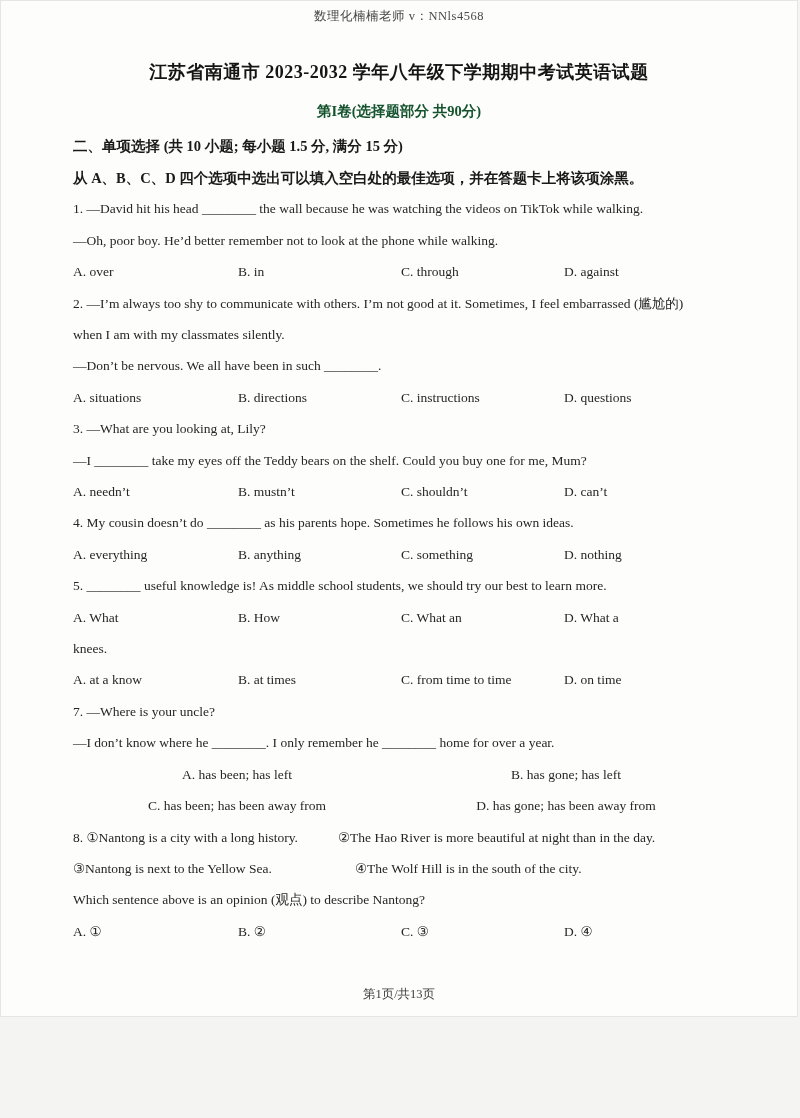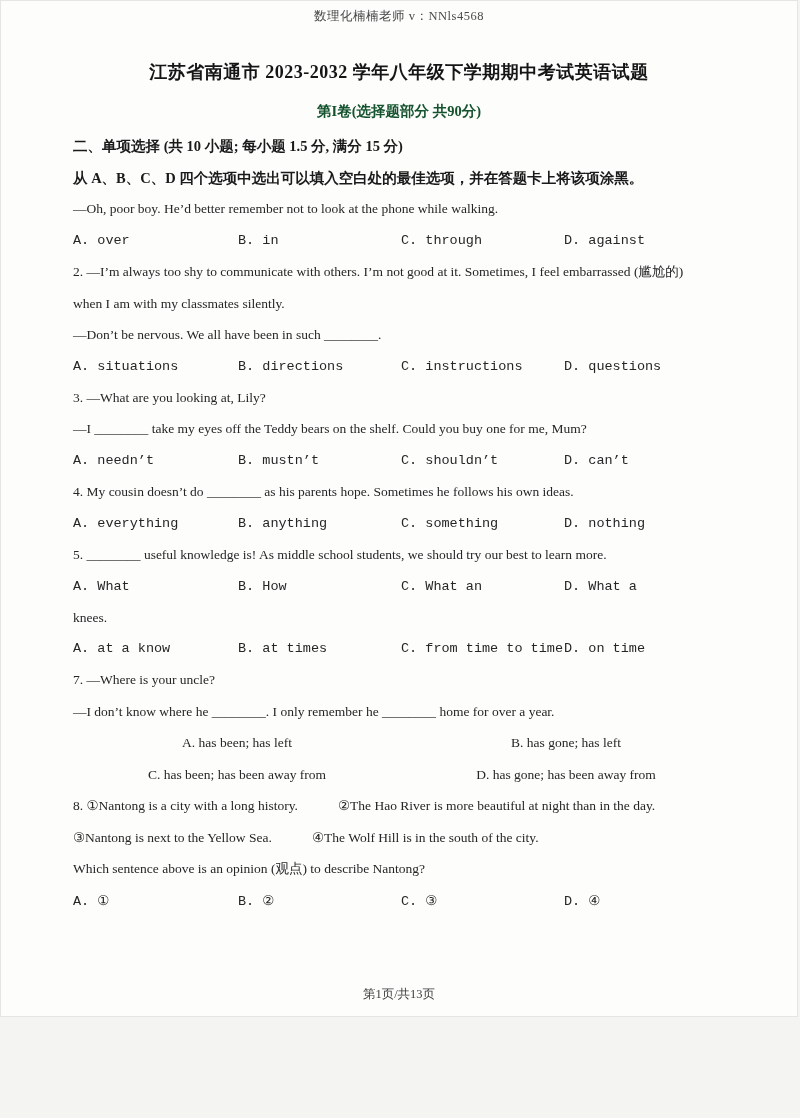--- a/index.html
+++ b/index.html
@@ -24,43 +24,44 @@
   .volume{
     position:absolute;top:101px;left:0;width:100%;text-align:center;
     font-weight:bold;font-size:14.5px;color:#14532d;
   }
   .content{position:absolute;left:72px;top:130px;width:658px;}
   .row{
     height:31.4px;display:flex;align-items:center;
     font-size:13.5px;white-space:nowrap;color:#262626;
   }
   .row.bold{font-weight:bold;font-size:14.5px;color:#1a1a1a;}
-  .row.opts4{display:grid;grid-template-columns:165px 163px 163px 1fr;align-items:center;font-family:Liberation Mono, monospace;}
+  .row.opts4{display:grid;grid-template-columns:165px 163px 163px 1fr;align-items:center;}
   .row.opts2{display:grid;grid-template-columns:328px 1fr;align-items:center;text-align:center;}
   .row.pair1{display:grid;grid-template-columns:265px 1fr;align-items:center;}
-  .row.pair2{display:grid;grid-template-columns:239px 1fr;align-items:center;}
+  .row.pair2{display:grid;grid-template-columns:239px 1fr;align-items:center;gap:43px;}
   .footer{
     position:absolute;bottom:13px;left:0;width:100%;text-align:center;
     font-size:12.5px;color:#3c3c3c;
   }
 </style>
 </head>
 <body>
 
 <div class="page">
 
   <div class="watermark">数理化楠楠老师 v：NNls4568</div>
   <div class="title">江苏省南通市 2023-2032 学年八年级下学期期中考试英语试题</div>
   <div class="volume">第I卷(选择题部分 共90分)</div>
 
   <div class="content">
 
     <div class="row bold">二、单项选择 (共 10 小题; 每小题 1.5 分, 满分 15 分)</div>
     <div class="row bold">从 A、B、C、D 四个选项中选出可以填入空白处的最佳选项，并在答题卡上将该项涂黑。</div>
 
+    <div class="row">1. —David hit his head ________ the wall because he was watching the videos on TikTok while walking.</div>
     <div class="row">—Oh, poor boy. He’d better remember not to look at the phone while walking.</div>
     <div class="row opts4">
       <span>A. over</span>
       <span>B. in</span>
       <span>C. through</span>
       <span>D. against</span>
     </div>
 
     <div class="row">2. —I’m always too shy to communicate with others. I’m not good at it. Sometimes, I feel embarrassed (尴尬的)</div>
     <div class="row">when I am with my classmates silently.</div>

